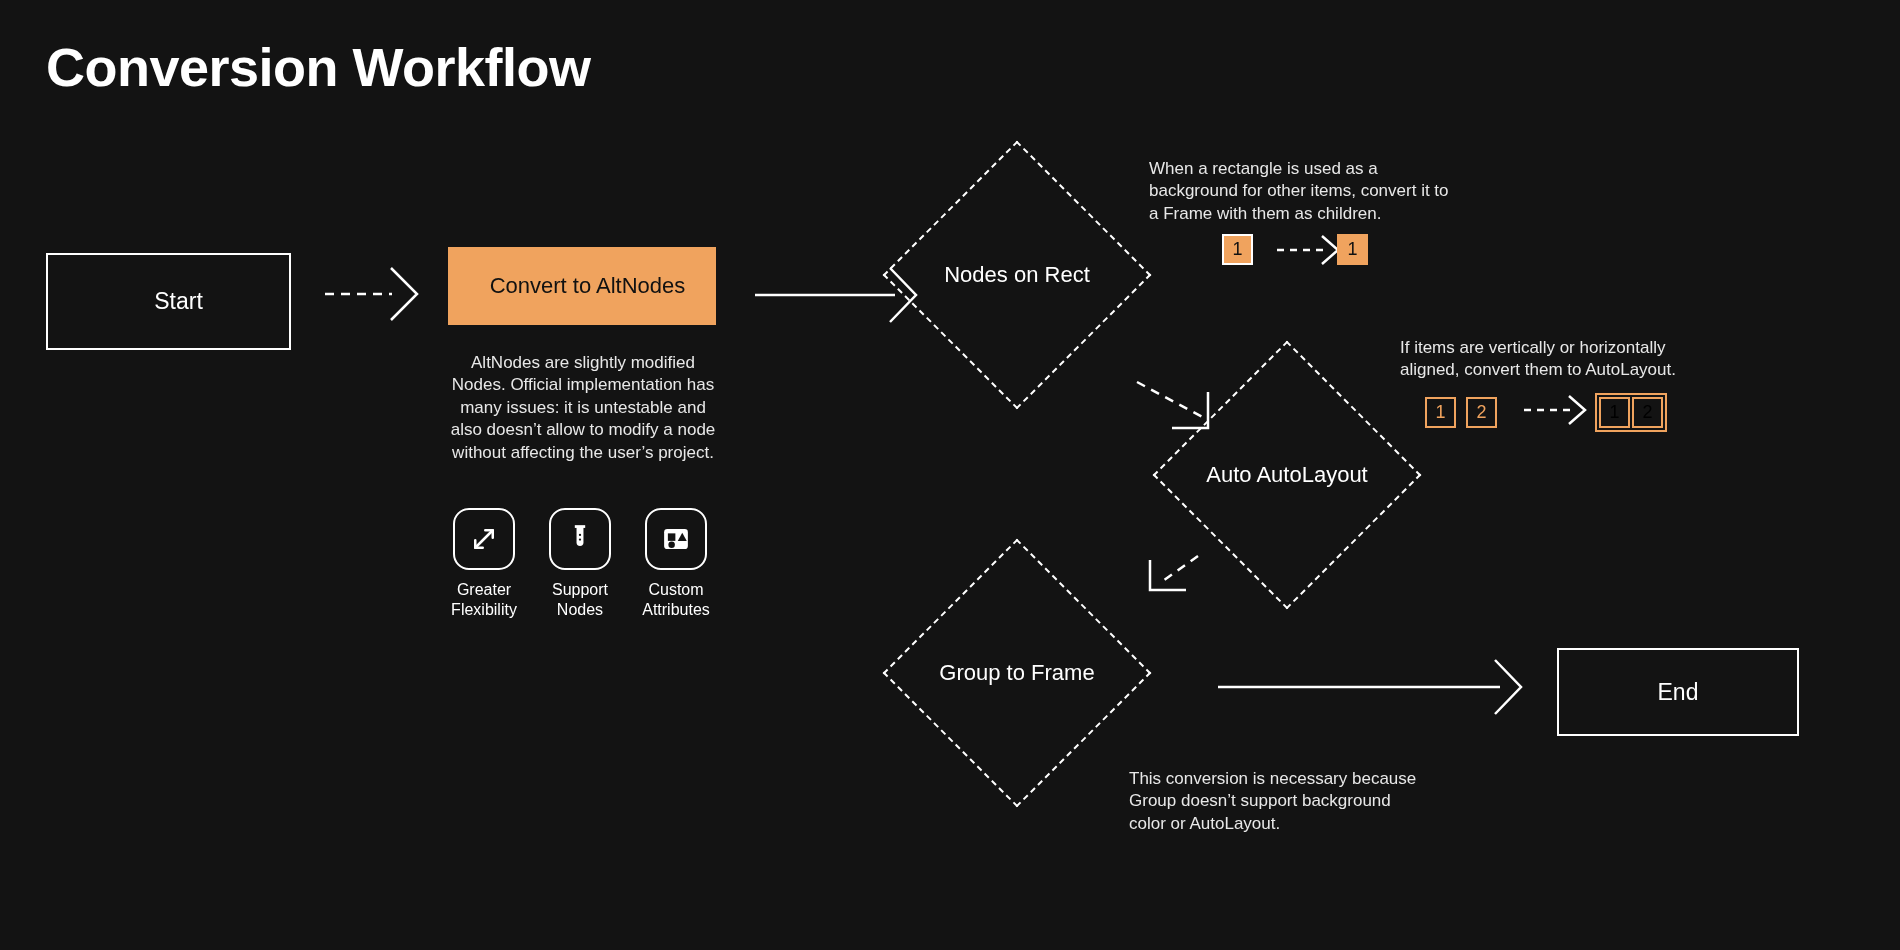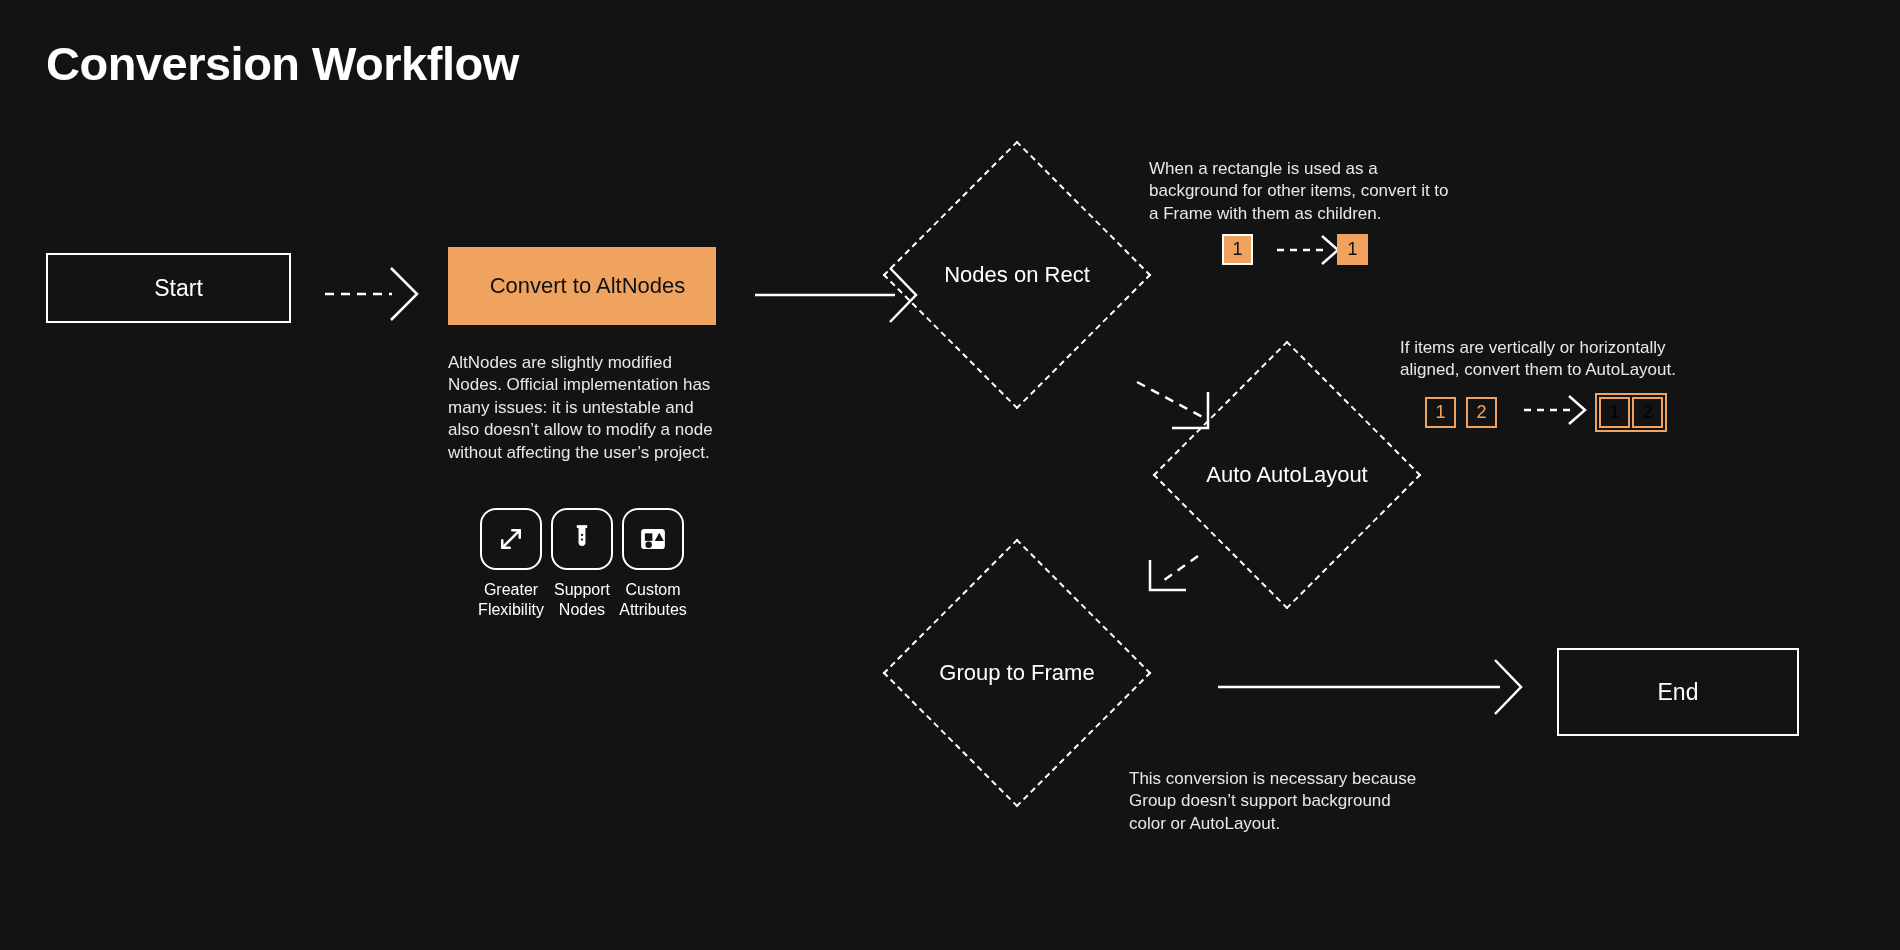--- a/index.html
+++ b/index.html
@@ -6,56 +6,56 @@
   html, body {
     width:1900px; height:950px;
     background:#131313;
     font-family:"Liberation Sans", sans-serif;
     overflow:hidden;
   }
   #canvas { position:relative; width:1900px; height:950px; }
 
   .page-title {
     position:absolute; left:46px; top:36px;
-    font-size:47px; font-weight:bold; color:#ffffff;
+    font-size:54px; font-weight:bold; color:#ffffff;
     letter-spacing:-0.5px; white-space:nowrap;
   }
 
   
   .term-box {
     position:absolute;
     border:2px solid #ffffff;
     background:transparent;
     display:flex; align-items:center; justify-content:center;
     color:#ffffff; font-size:23px;
   }
-  #start-box { left:46px; top:253px; width:245px; height:70px;padding-left:20px; }
+  #start-box { left:46px; top:253px; width:245px; height:97px;padding-left:20px; }
   #end-box   { left:1557px; top:648px; width:242px; height:88px; }
 
   
   .proc-box {
     position:absolute;
     background:#f0a35e;
     display:flex; align-items:center; justify-content:center;
     color:#111111; font-size:22px; font-weight:500;
   }
   #convert-box { left:448px; top:247px; width:268px; height:78px;padding-left:11px; }
 
   
   .desc {
     position:absolute;
     color:#e8e8e8;
-    font-size:17px; line-height:1.32;
+    font-size:17px; line-height:1.32;text-align:center;
   }
   #convert-desc { left:448px; top:352px; width:270px; }
 
   
   #features {
     position:absolute; left:452px; top:508px;
-    display:flex; gap:7px;margin-left:27px;
+    display:flex; gap:32px;
   }
   .feature { width:64px; display:flex; flex-direction:column; align-items:center; }
   .feature-icon {
     width:62px; height:62px; border:2px solid #ffffff; border-radius:16px;
     display:flex; align-items:center; justify-content:center;
   }
   .feature-label {
     margin-top:10px; text-align:center; color:#ffffff;
     font-size:16px; line-height:1.22; white-space:pre-line;
   }

